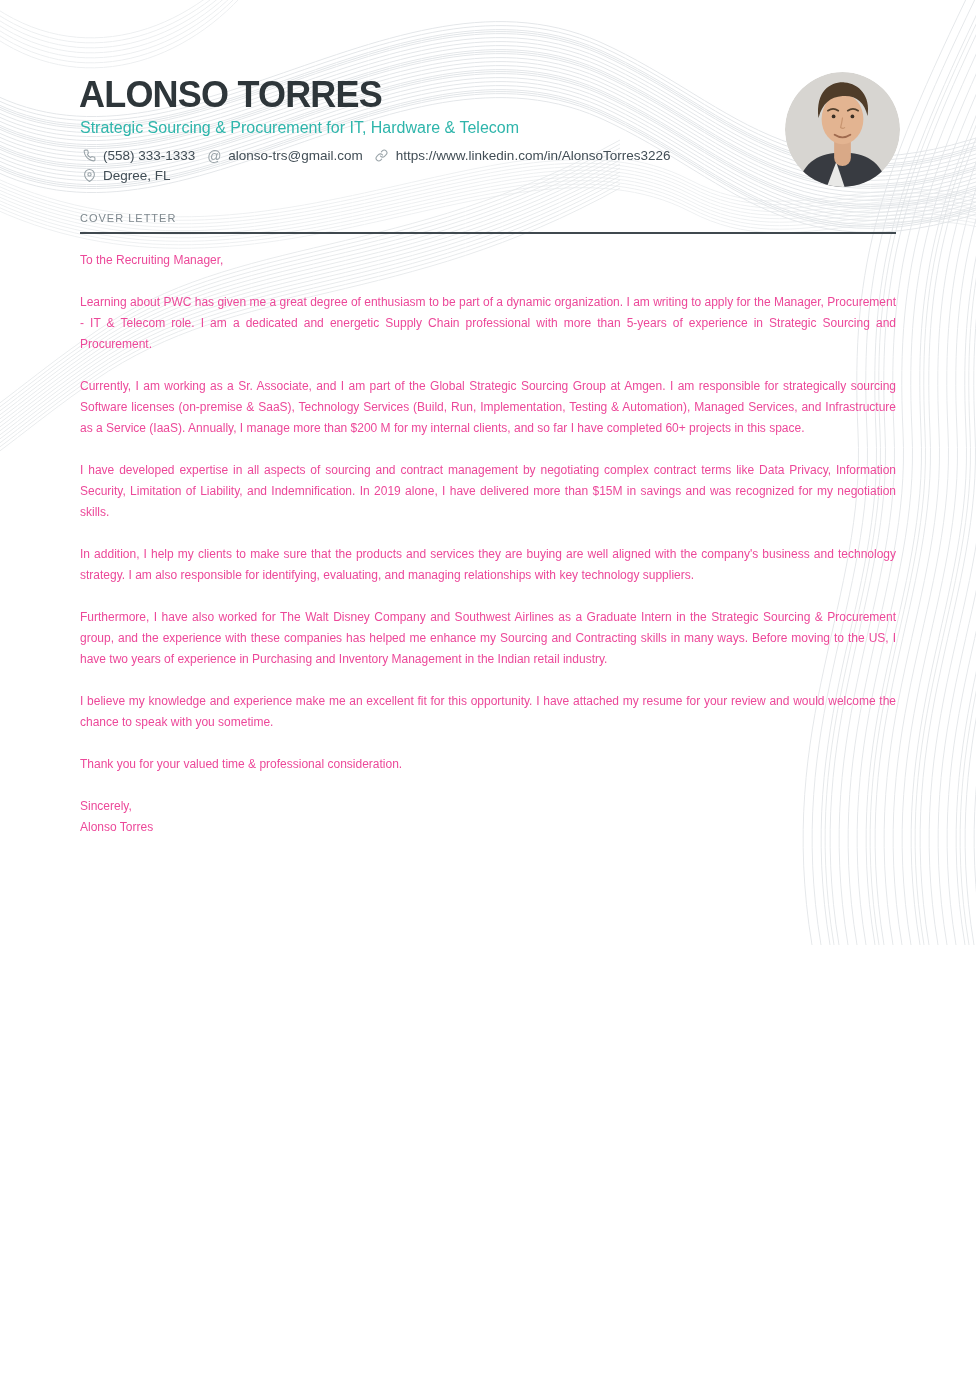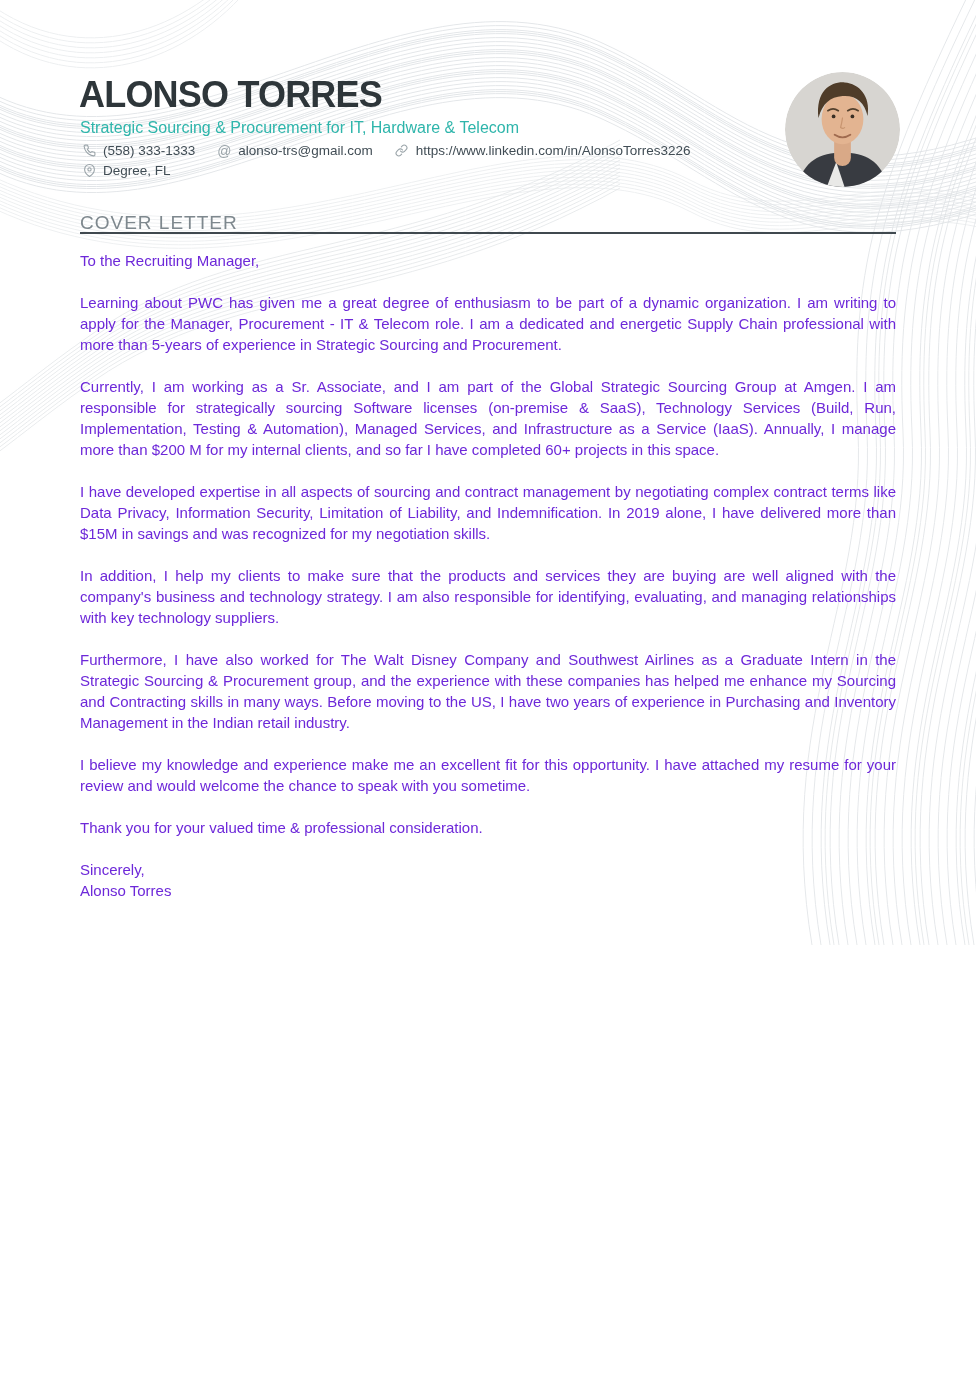--- a/index.html
+++ b/index.html
@@ -11,40 +11,40 @@
   
   .name{
     position:absolute;left:79px;top:74px;margin:0;
     font-size:36px;font-weight:bold;letter-spacing:-0.8px;color:#2e363a;white-space:nowrap;
   }
   .job-title{
     position:absolute;left:80px;top:119px;
     font-size:16px;color:#2eb5ab;white-space:nowrap;
   }
   .contacts{position:absolute;left:82px;top:143px;}
-  .contact-row{display:flex;align-items:flex-start;column-gap:22px;height:20px;}
+  .contact-row{display:flex;align-items:flex-end;column-gap:12px;height:20px;}
   .contact-item{display:flex;align-items:center;column-gap:7px;font-size:13.5px;color:#414d55;white-space:nowrap;}
   .cicon{width:14px;height:14px;display:flex;align-items:center;justify-content:center;flex:0 0 auto;}
   .cicon svg{width:13px;height:13px;stroke:#9aa4a9;fill:none;stroke-width:2;stroke-linecap:round;stroke-linejoin:round;}
   .at-glyph{font-size:14px;color:#9aa4a9;line-height:14px;}
   .avatar{
     position:absolute;left:785px;top:72px;width:115px;height:115px;border-radius:50%;overflow:hidden;
   }
   
   .section-label{
     position:absolute;left:80px;top:212px;
-    font-size:19px;letter-spacing:1px;color:#7e888e;white-space:nowrap;
+    font-size:11px;letter-spacing:1px;color:#7e888e;white-space:nowrap;
   }
   .section-rule{
     position:absolute;left:80px;top:232px;width:816px;height:2px;background:#40494f;
   }
   
   .letter{
     position:absolute;left:80px;top:250px;width:816px;
-    font-size:15px;line-height:21px;color:#6d28d9;
+    font-size:12px;line-height:21px;color:#ec4899;
   }
   .letter p{margin:21px 0 0;text-align:justify;}
   .letter p:first-child{margin-top:0;}
   .letter p.plain{text-align:left;}
   .letter p.sig{margin-top:0;}
 </style>
 </head>
 <body>
 
 <div class="page">

